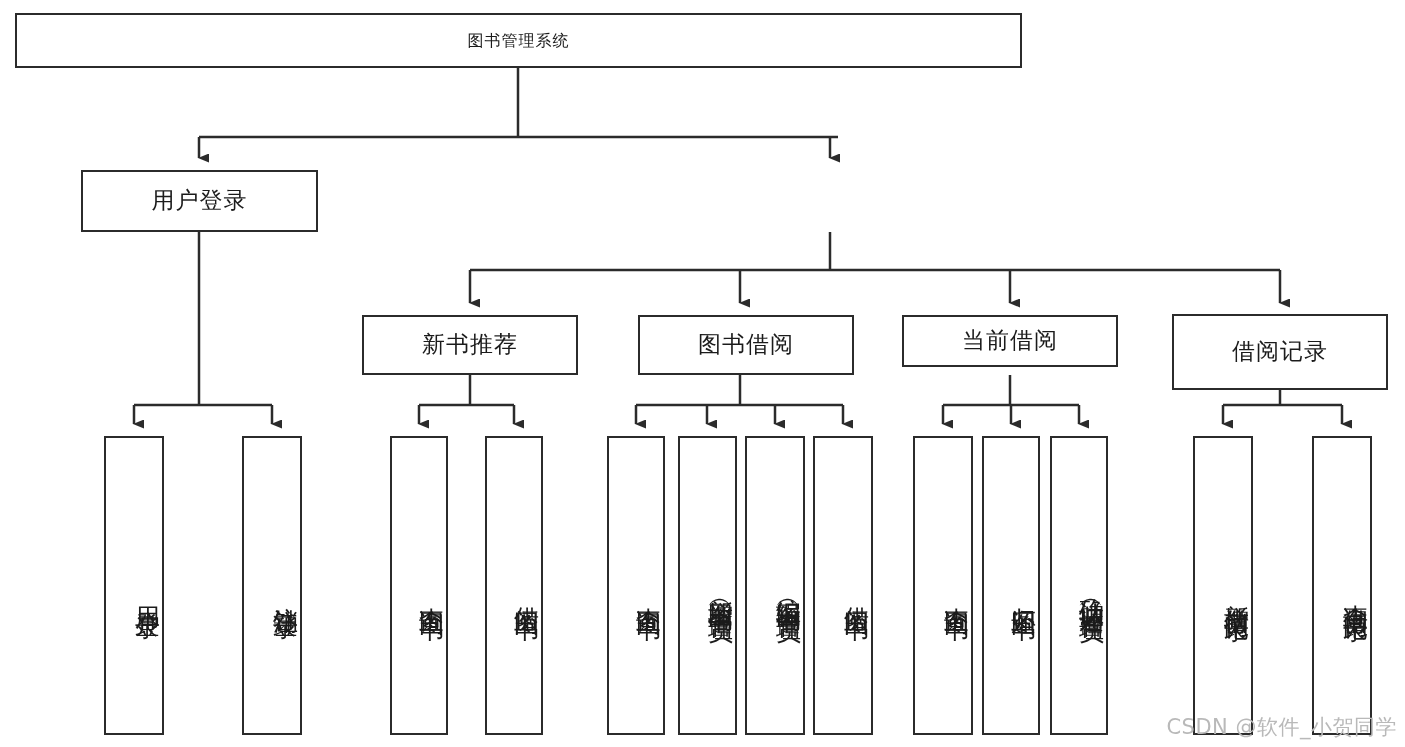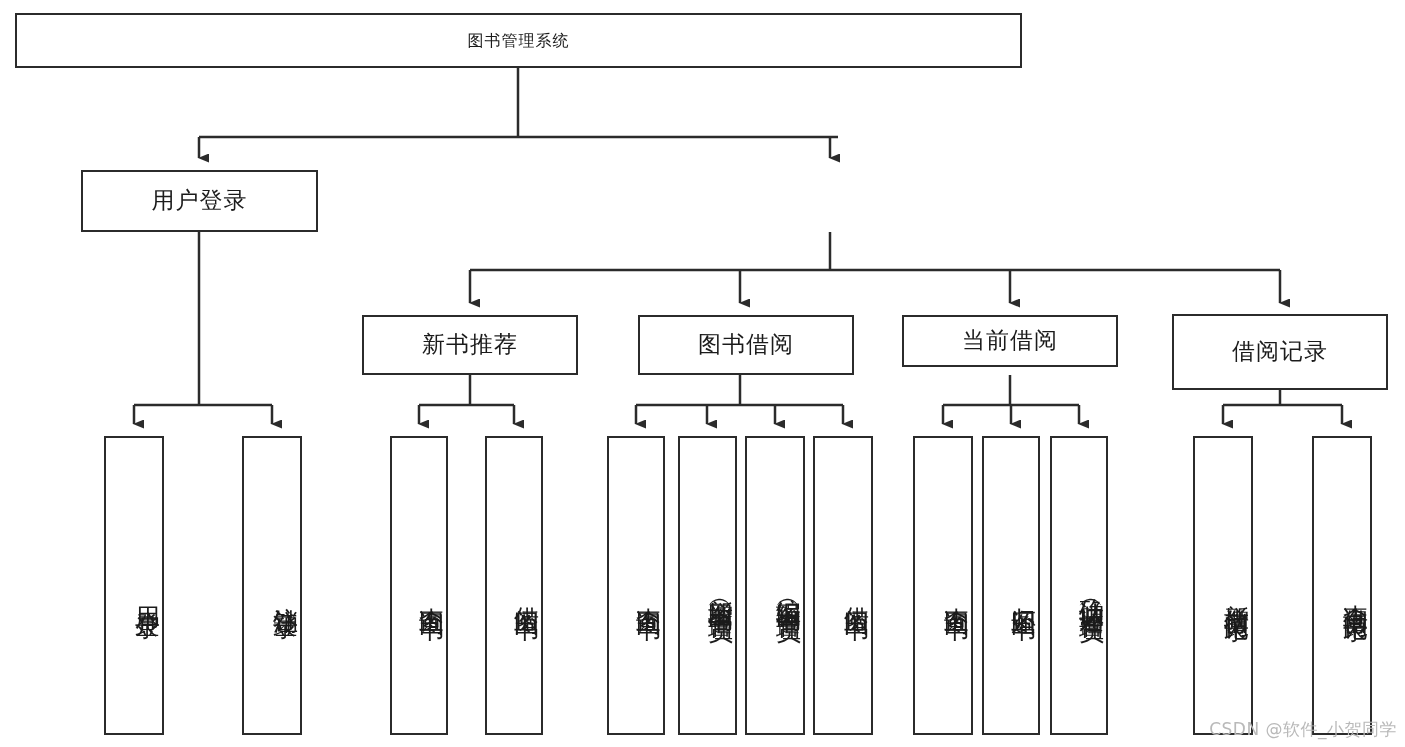--- a/index.html
+++ b/index.html
@@ -56,21 +56,21 @@
     text-orientation: upright;
     display: block;
   }
   #node-root {
     font-size: 16px;
   }
   #watermark {
     position: absolute;
     right: 8px;
     bottom: 6px;
-    font-size: 17px;
+    font-size: 21px;
     color: #b9b9b9;
     letter-spacing: 0.5px;
     white-space: nowrap;
     font-family: "DejaVu Sans", "Liberation Sans", sans-serif;
   }
 </style>
 </head>
 <body>
 
 <div id="diagram-root">

